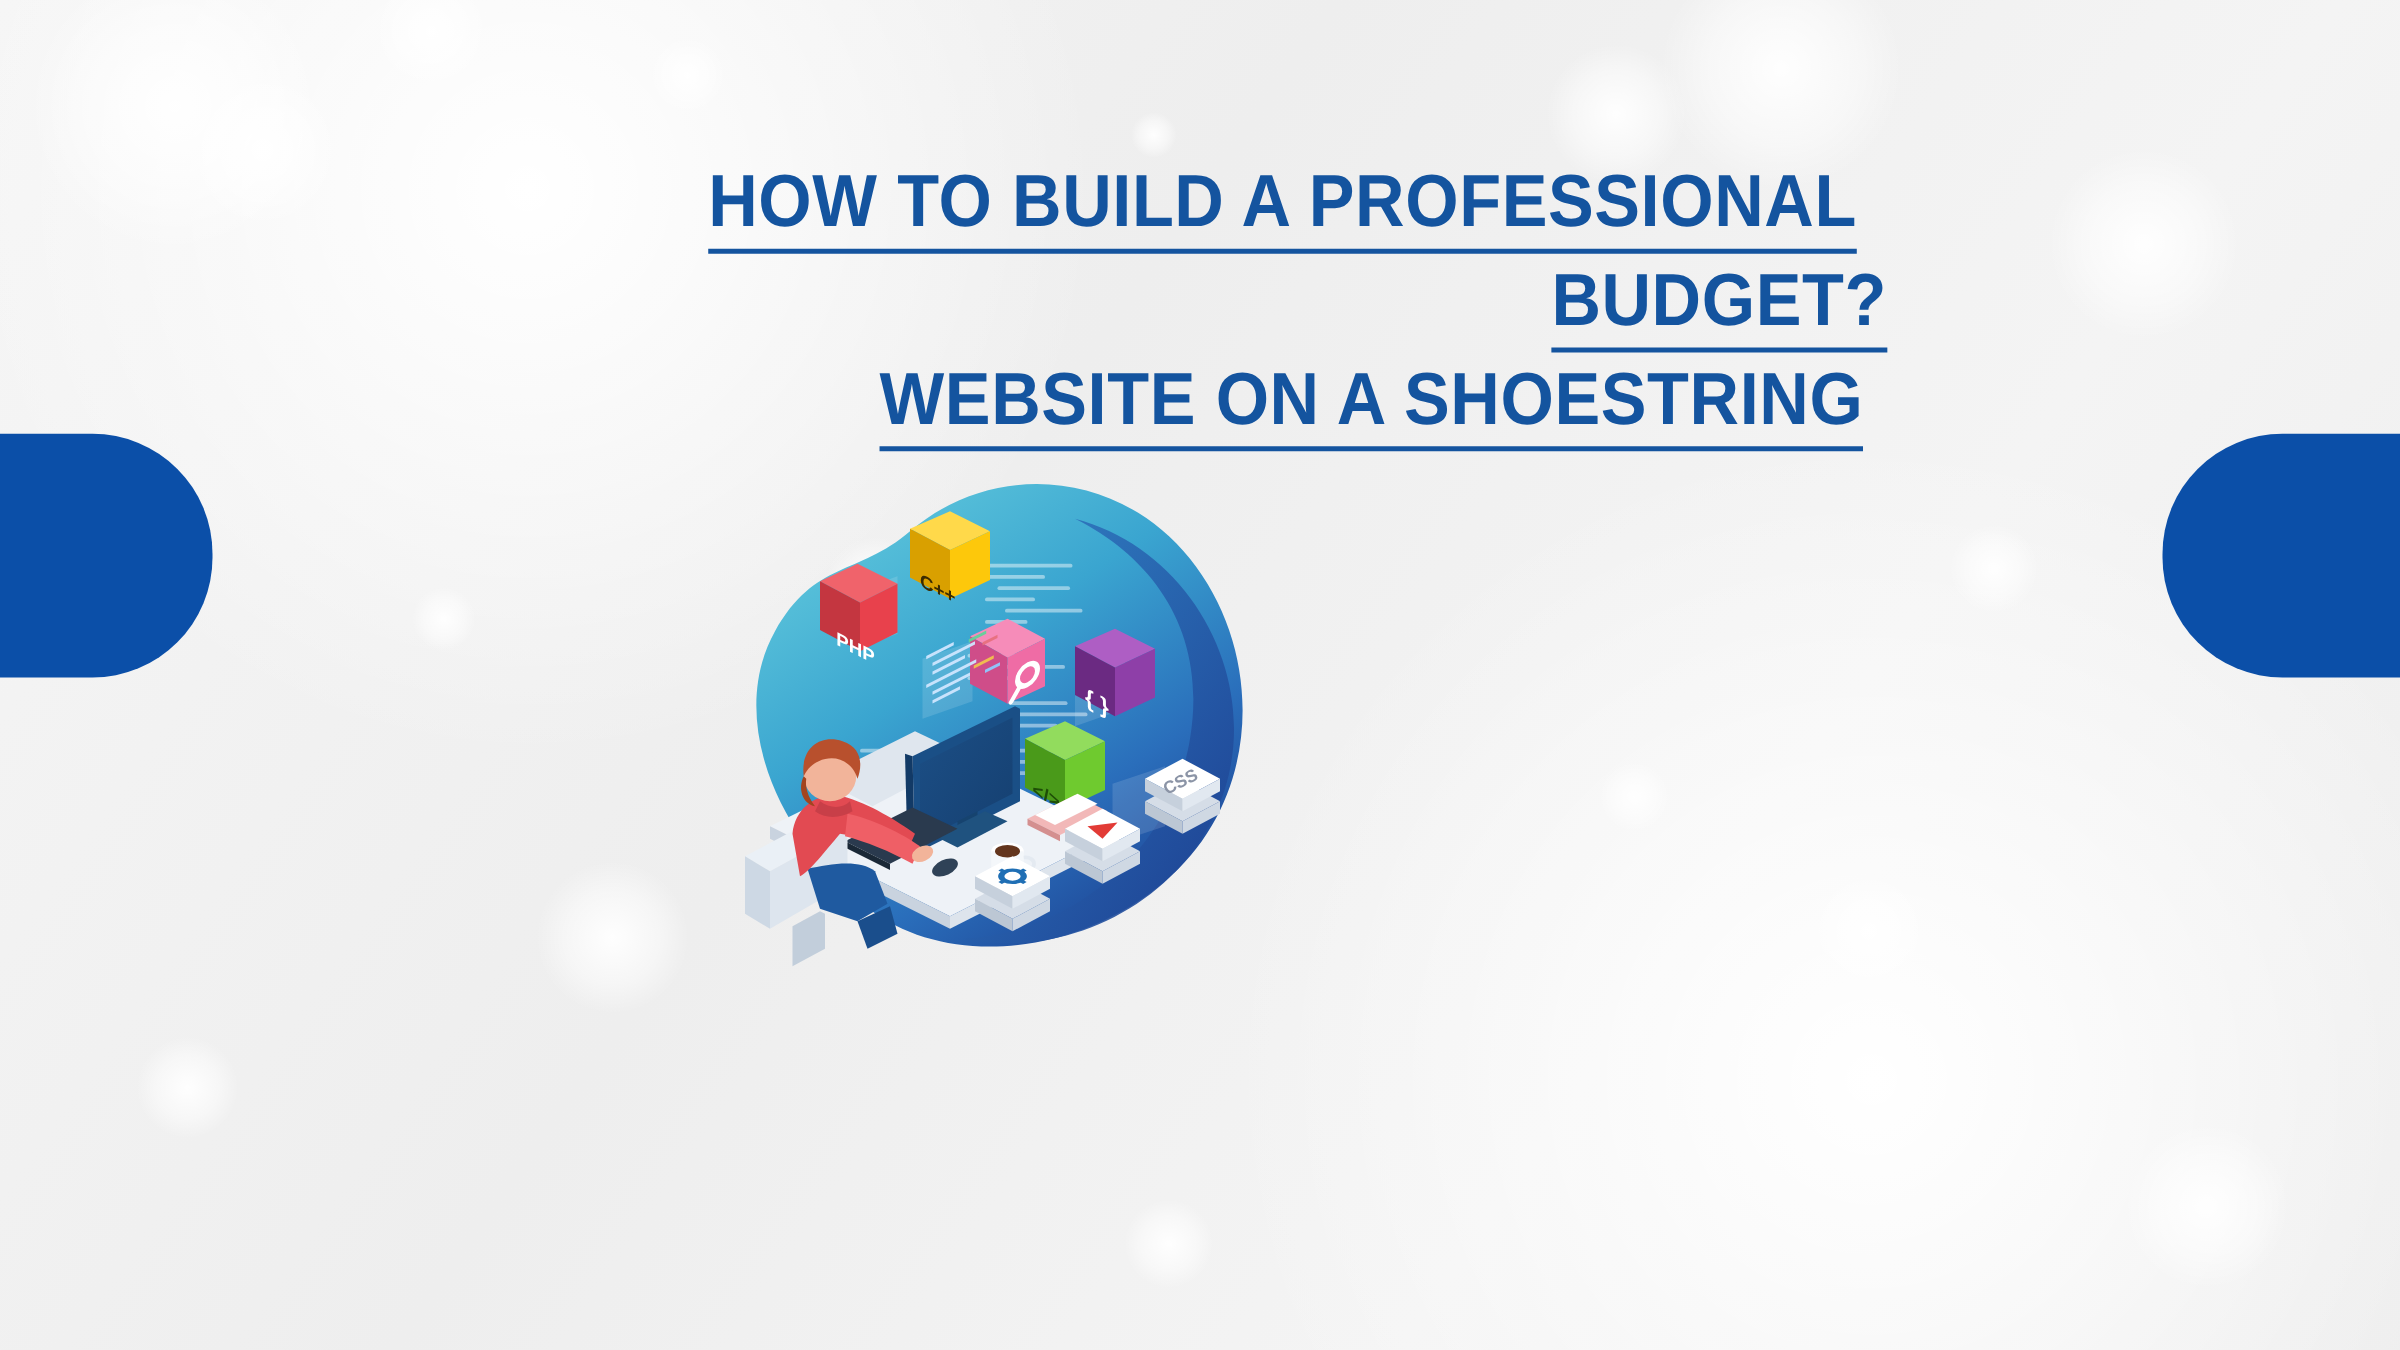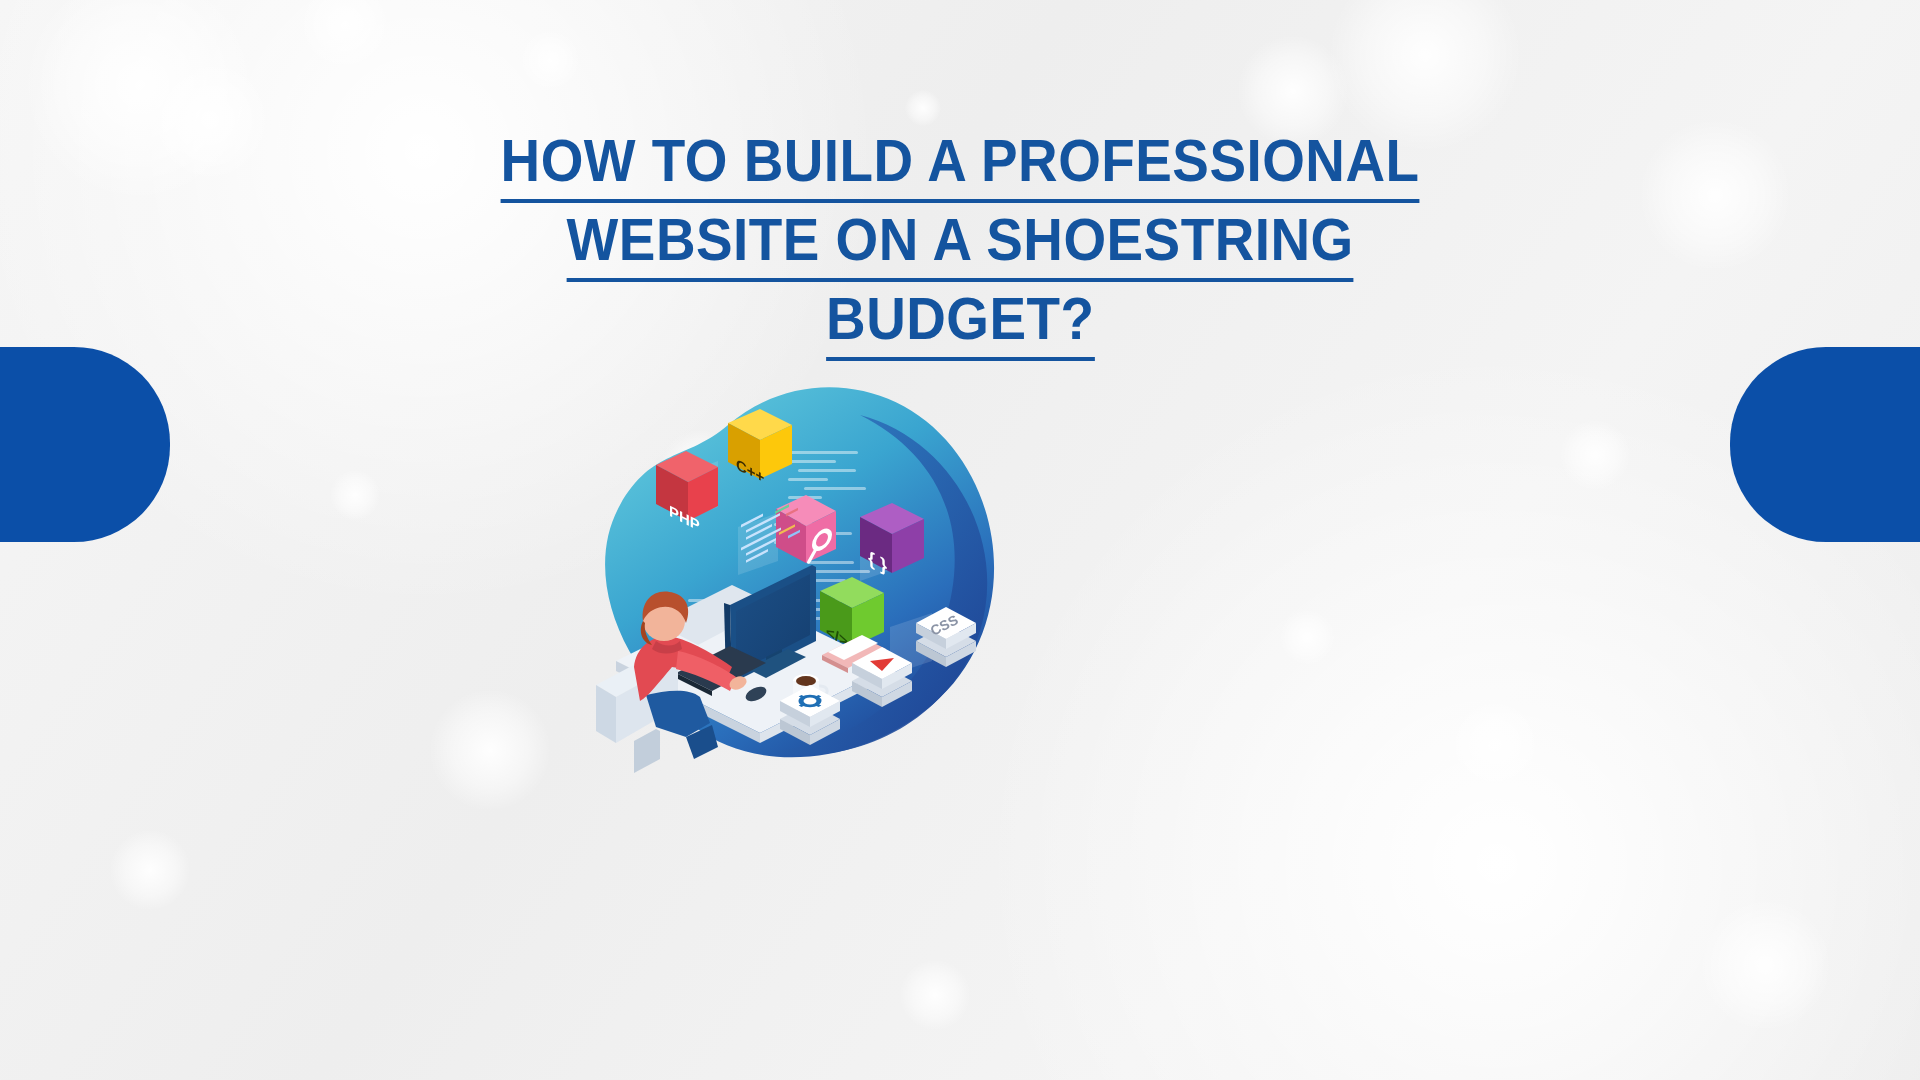--- a/index.html
+++ b/index.html
@@ -21,21 +21,21 @@
   .bokeh{position:absolute;border-radius:50%;background:radial-gradient(circle,rgba(255,255,255,.95) 0%,rgba(255,255,255,.45) 45%,rgba(255,255,255,0) 72%);pointer-events:none;}
 
   
   .side-shape{position:absolute;background:#0B4FA8;}
   .side-left{left:-60px;top:347px;width:230px;height:195px;border-radius:0 96px 96px 0;}
   .side-right{right:-60px;top:347px;width:250px;height:195px;border-radius:96px 0 0 96px;}
 
   
   .title{
     position:absolute;left:50%;transform:translateX(-50%);
-    top:125px;width:1120px;text-align:center;
+    top:125px;width:1120px;text-align:right;
     color:#14549F;
     font-family:"Liberation Sans", sans-serif;
     font-weight:bold;
     font-size:59px;
     line-height:73px;
     letter-spacing:.5px;
     text-transform:uppercase;
   }
   .title .ln{display:block;}
   .title .u{
@@ -77,22 +77,22 @@
   <div class="bokeh" style="left:110px;top:830px;width:80px;height:80px;"></div>
   <div class="bokeh" style="left:660px;top:430px;width:80px;height:80px;"></div>
   <div class="bokeh" style="left:1700px;top:900px;width:130px;height:130px;"></div>
   <div class="bokeh" style="left:900px;top:960px;width:70px;height:70px;"></div>
 
   <div class="side-shape side-left"></div>
   <div class="side-shape side-right"></div>
 
   <div class="title">
     <span class="ln"><span class="u squeeze">HOW TO BUILD A PROFESSIONAL</span></span>
+    <span class="ln"><span class="u squeeze">BUDGET?</span></span>
     <span class="ln"><span class="u squeeze">WEBSITE ON A SHOESTRING</span></span>
-    <span class="ln"><span class="u squeeze">BUDGET?</span></span>
   </div>
 
   <div class="illus">
     <svg viewBox="0 0 470 430" xmlns="http://www.w3.org/2000/svg" aria-hidden="true">
       <defs>
         <linearGradient id="blobG" x1="0.15" y1="0" x2="0.85" y2="1">
           <stop offset="0%" stop-color="#63cbdd"></stop>
           <stop offset="38%" stop-color="#3aa5d0"></stop>
           <stop offset="70%" stop-color="#2a6ebb"></stop>
           <stop offset="100%" stop-color="#1b3b8c"></stop>

